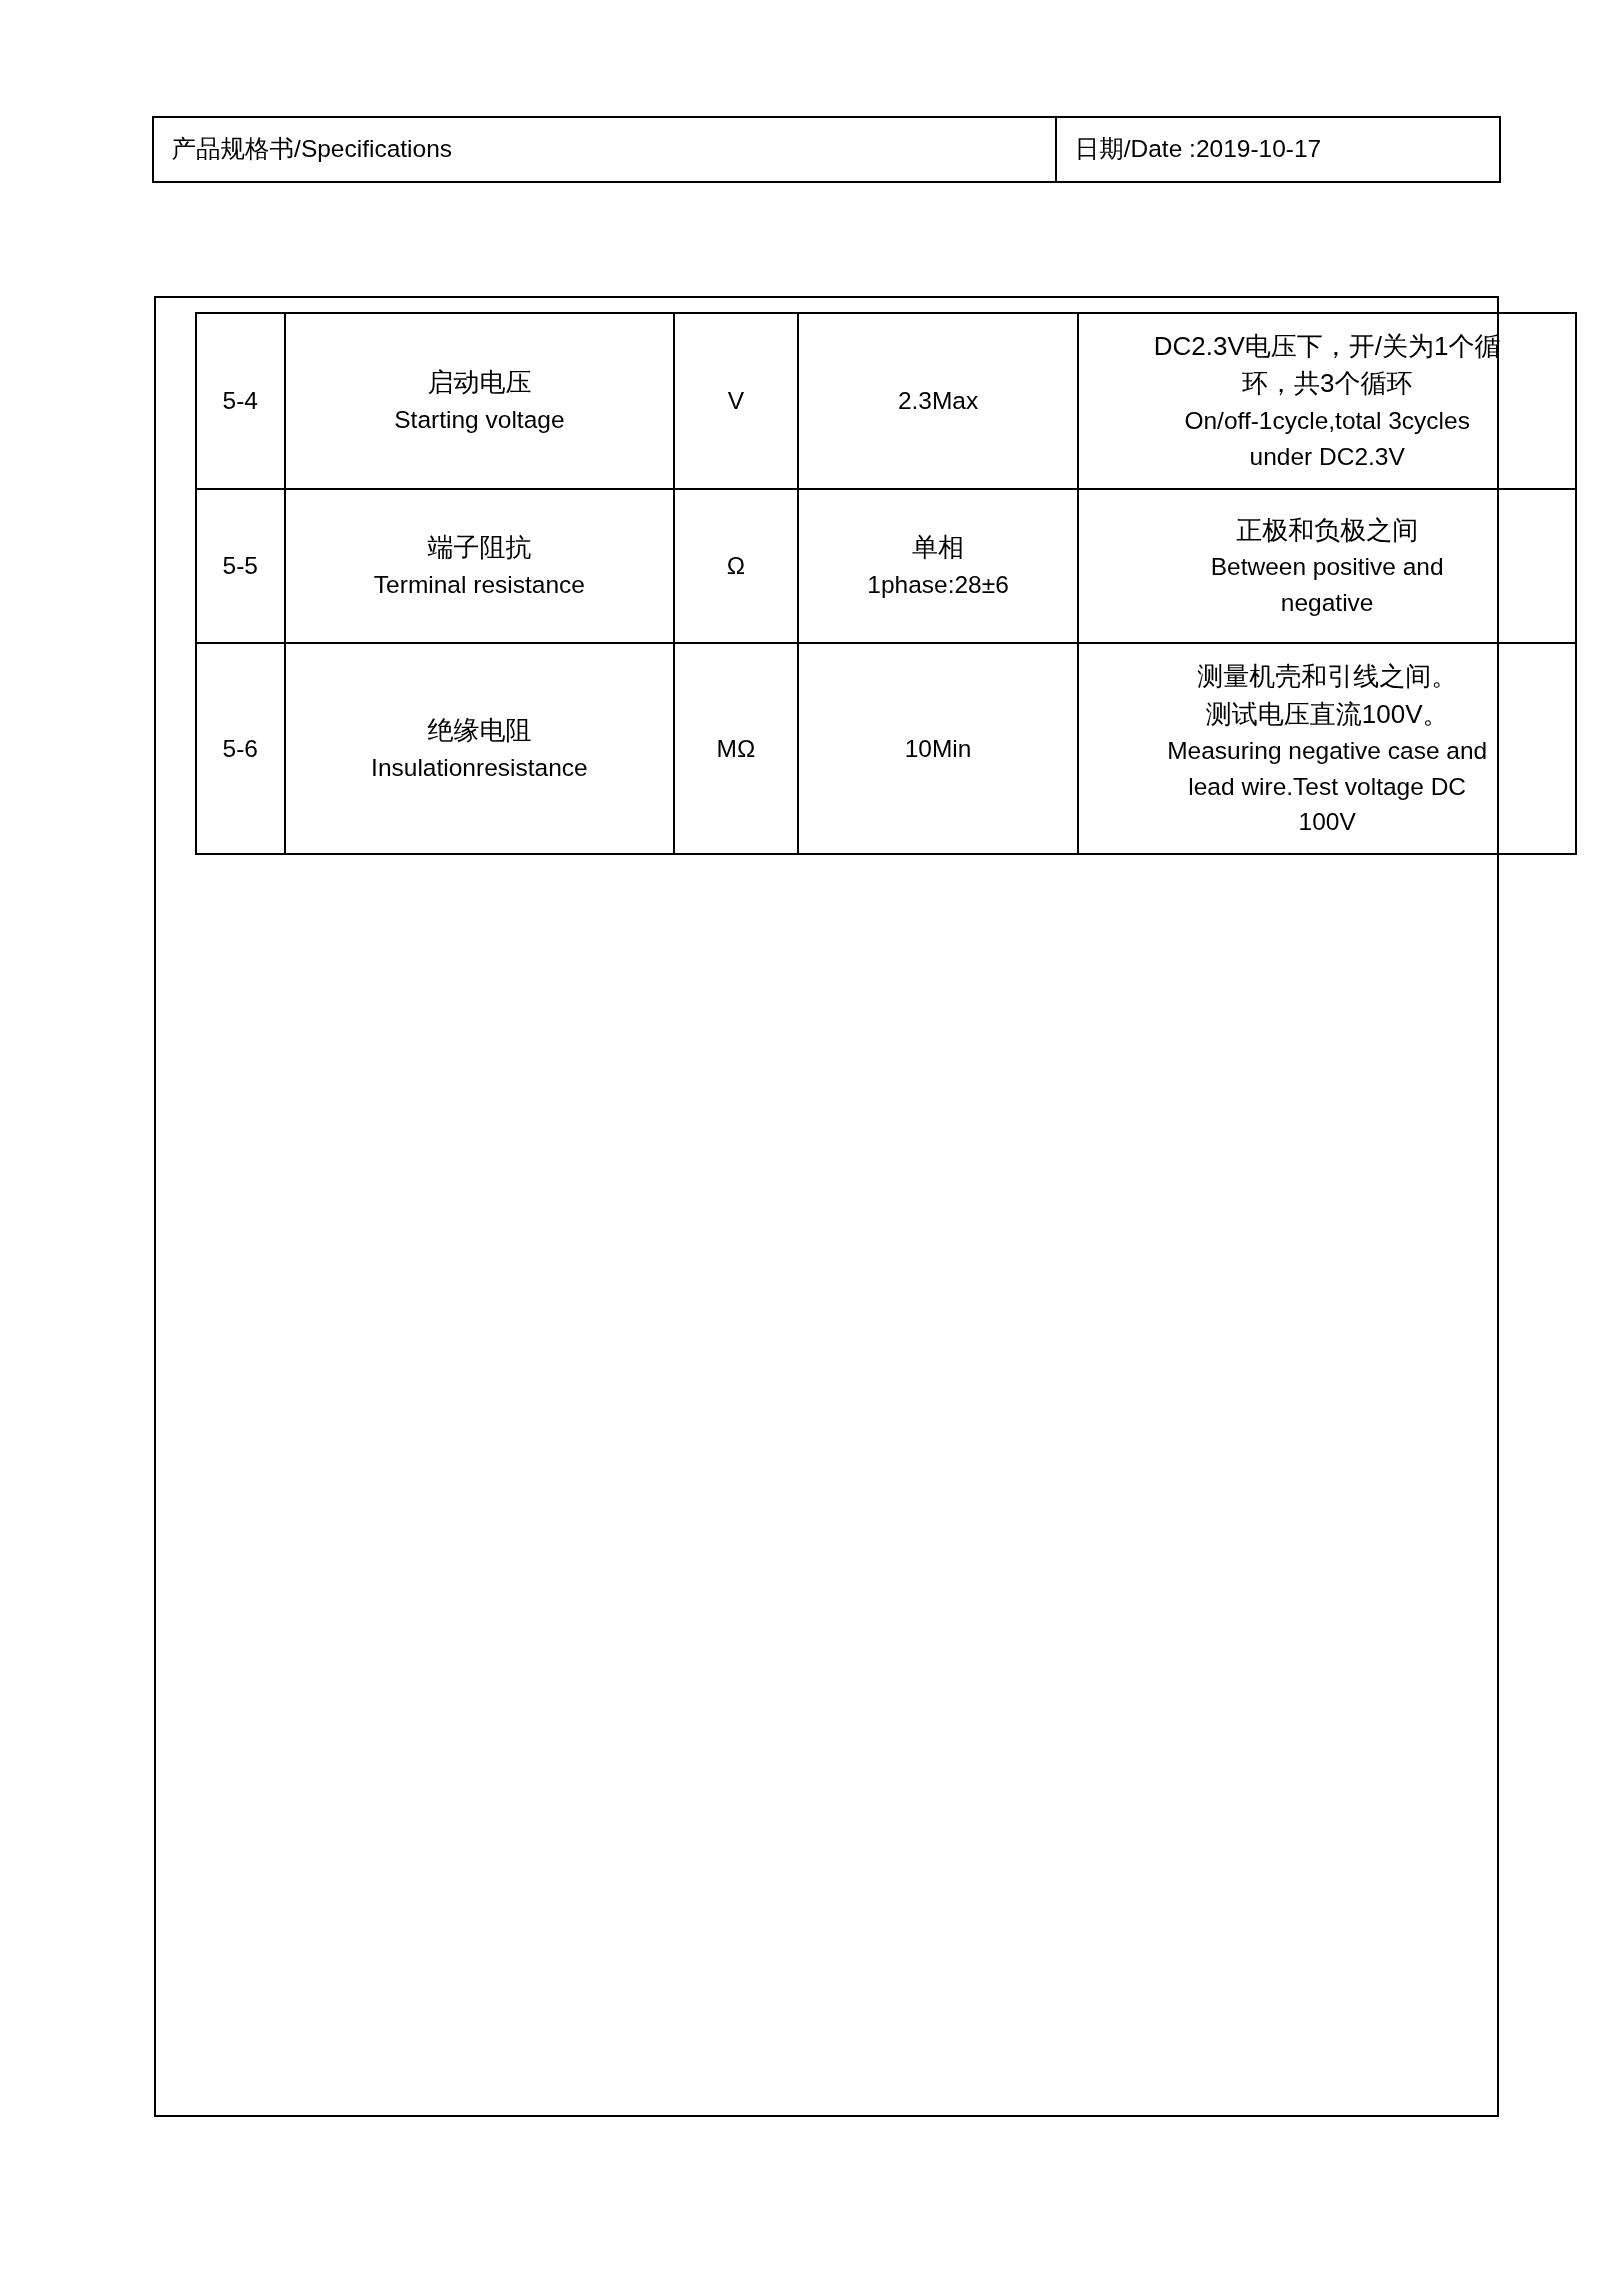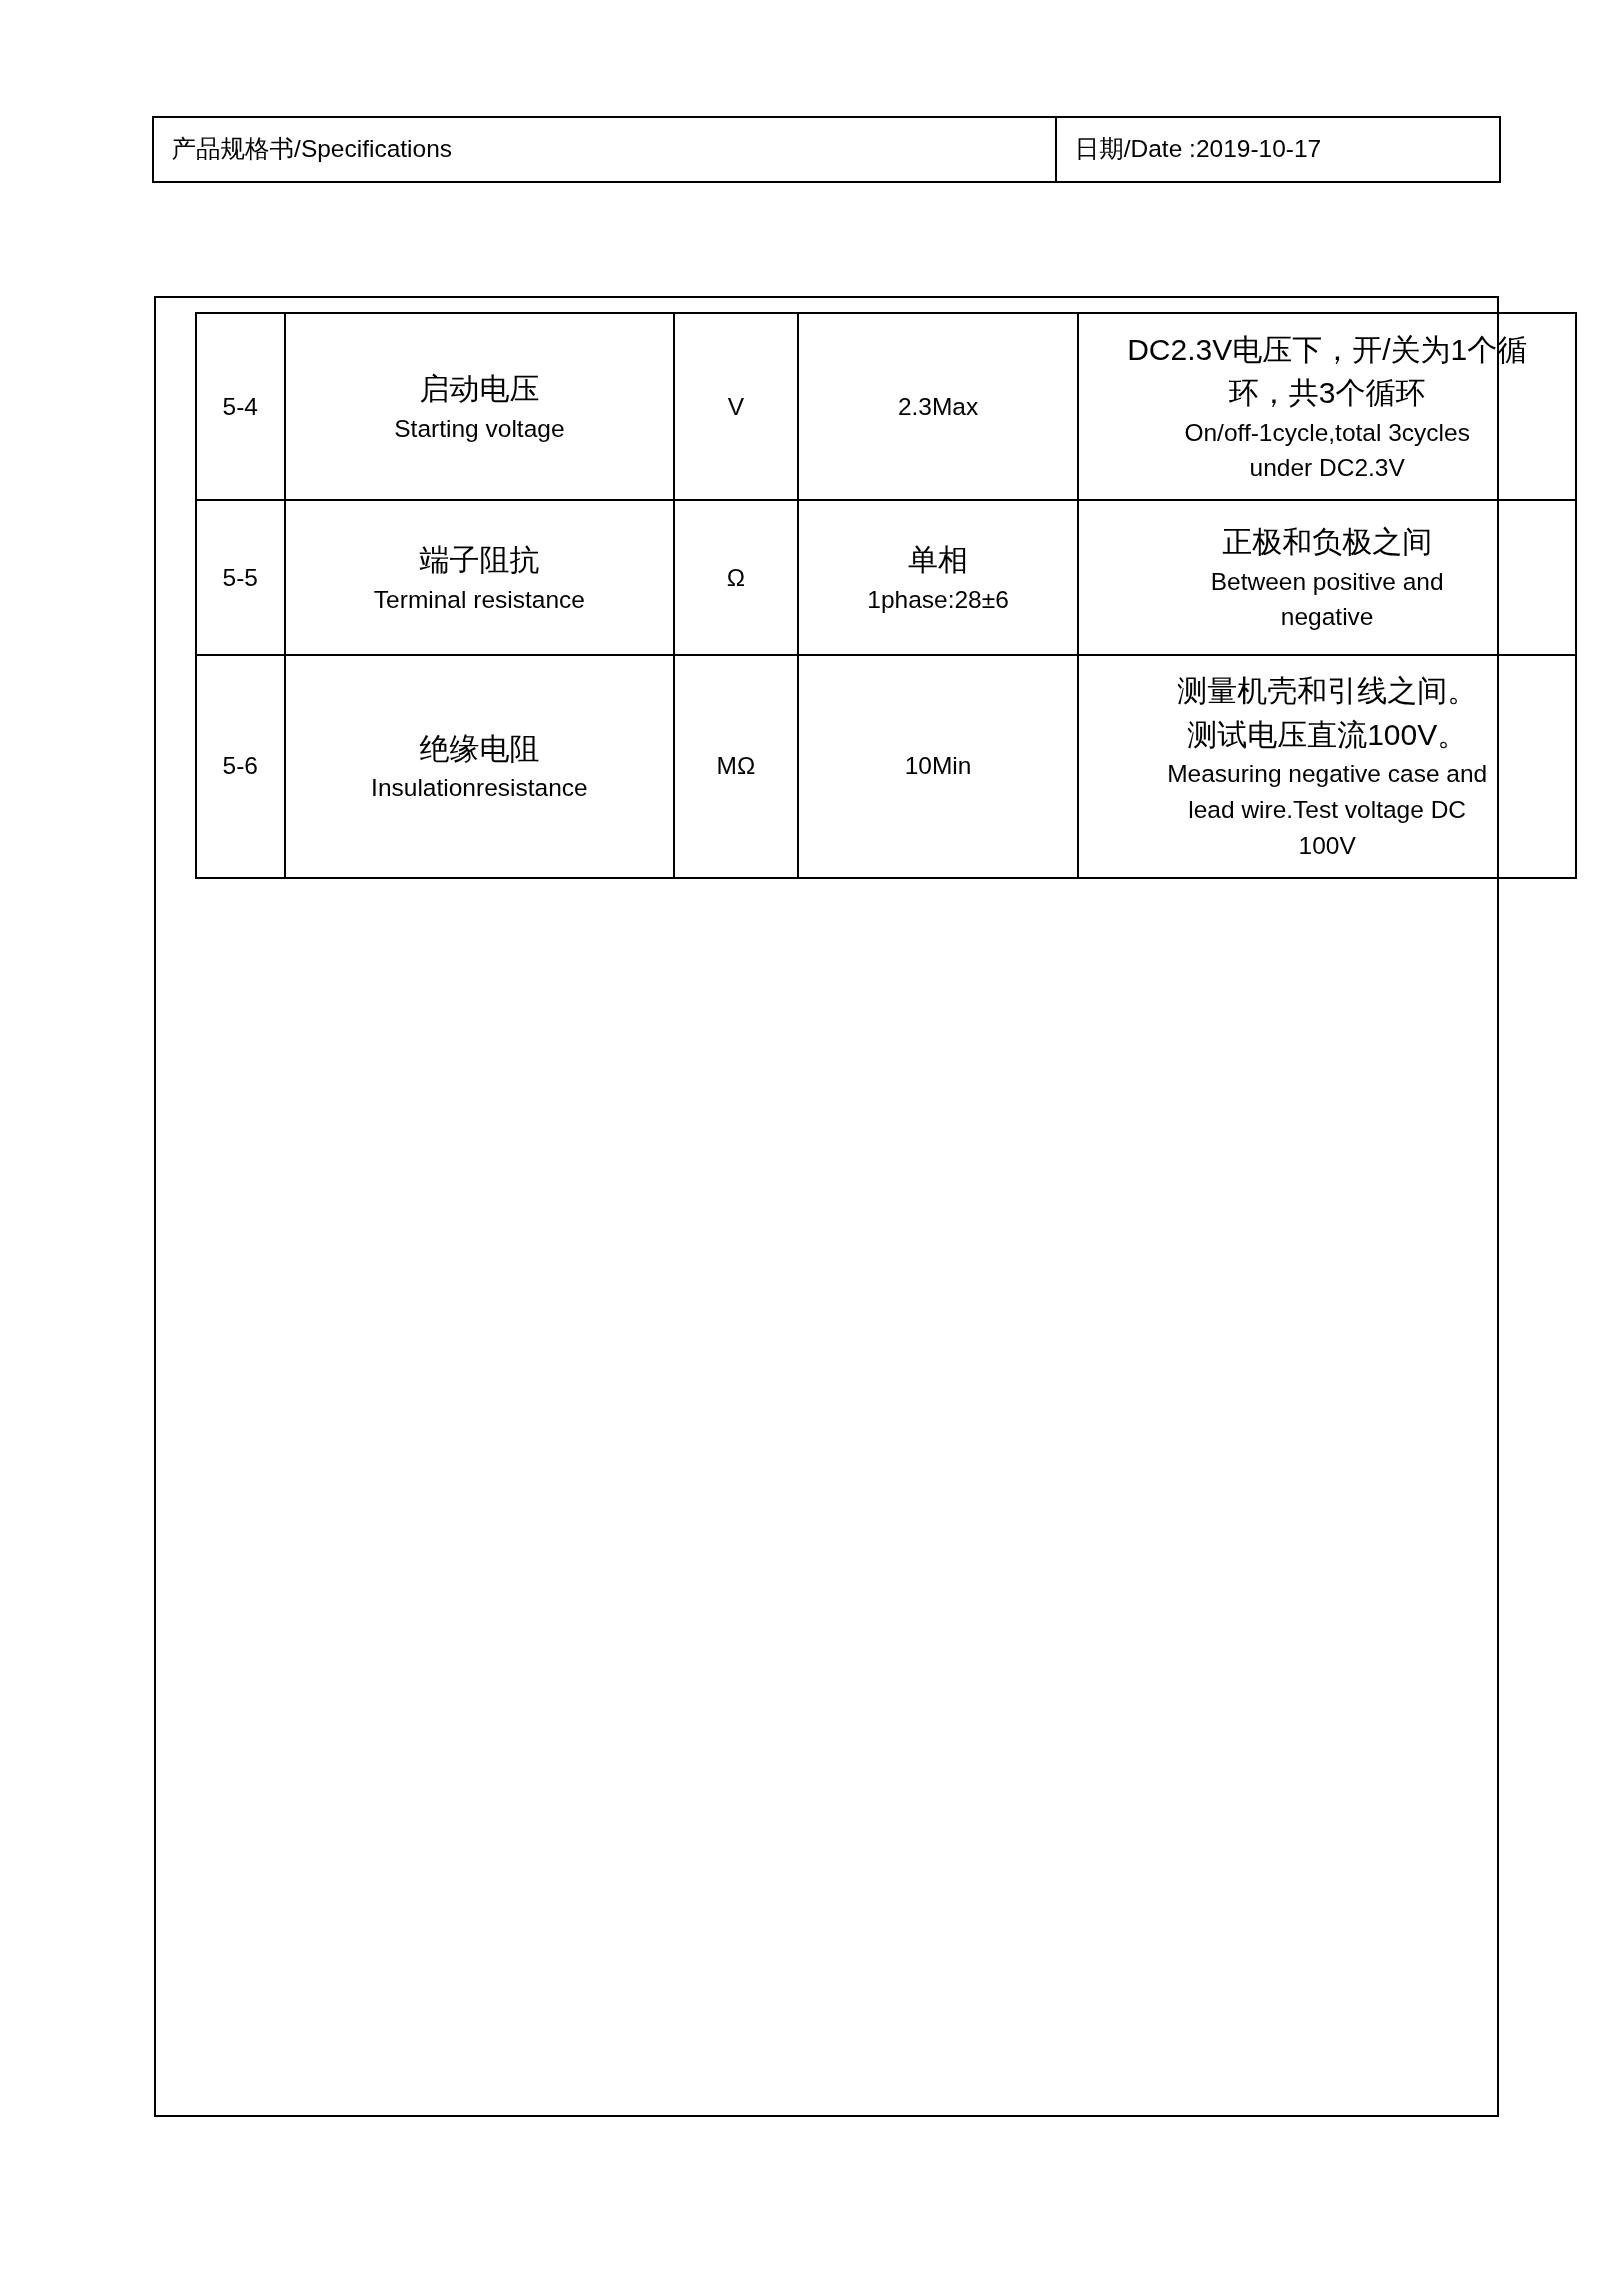--- a/index.html
+++ b/index.html
@@ -71,21 +71,21 @@
     font-size: 24.5px;
     line-height: 1.45;
     padding: 13.7px 7.8px;
   }
   .col-no    { width: 71px; }
   .col-item  { width: 372px; }
   .col-unit  { width: 106px; }
   .col-spec  { width: 263px; margin-left: 40px; }
   .col-note  { width: 480px; }
 
-  .cn { font-size: 30px; }
+  .cn { font-size: 26px; }
   .en { font-size: 24.5px; }
 
   .row-1 td { height: 125px; }
   .row-2 td { height: 125px; }
   .row-3 td { height: 155px; }
 
   .cell-lines > div { display: block; }
 </style>
 </head>
 <body>

